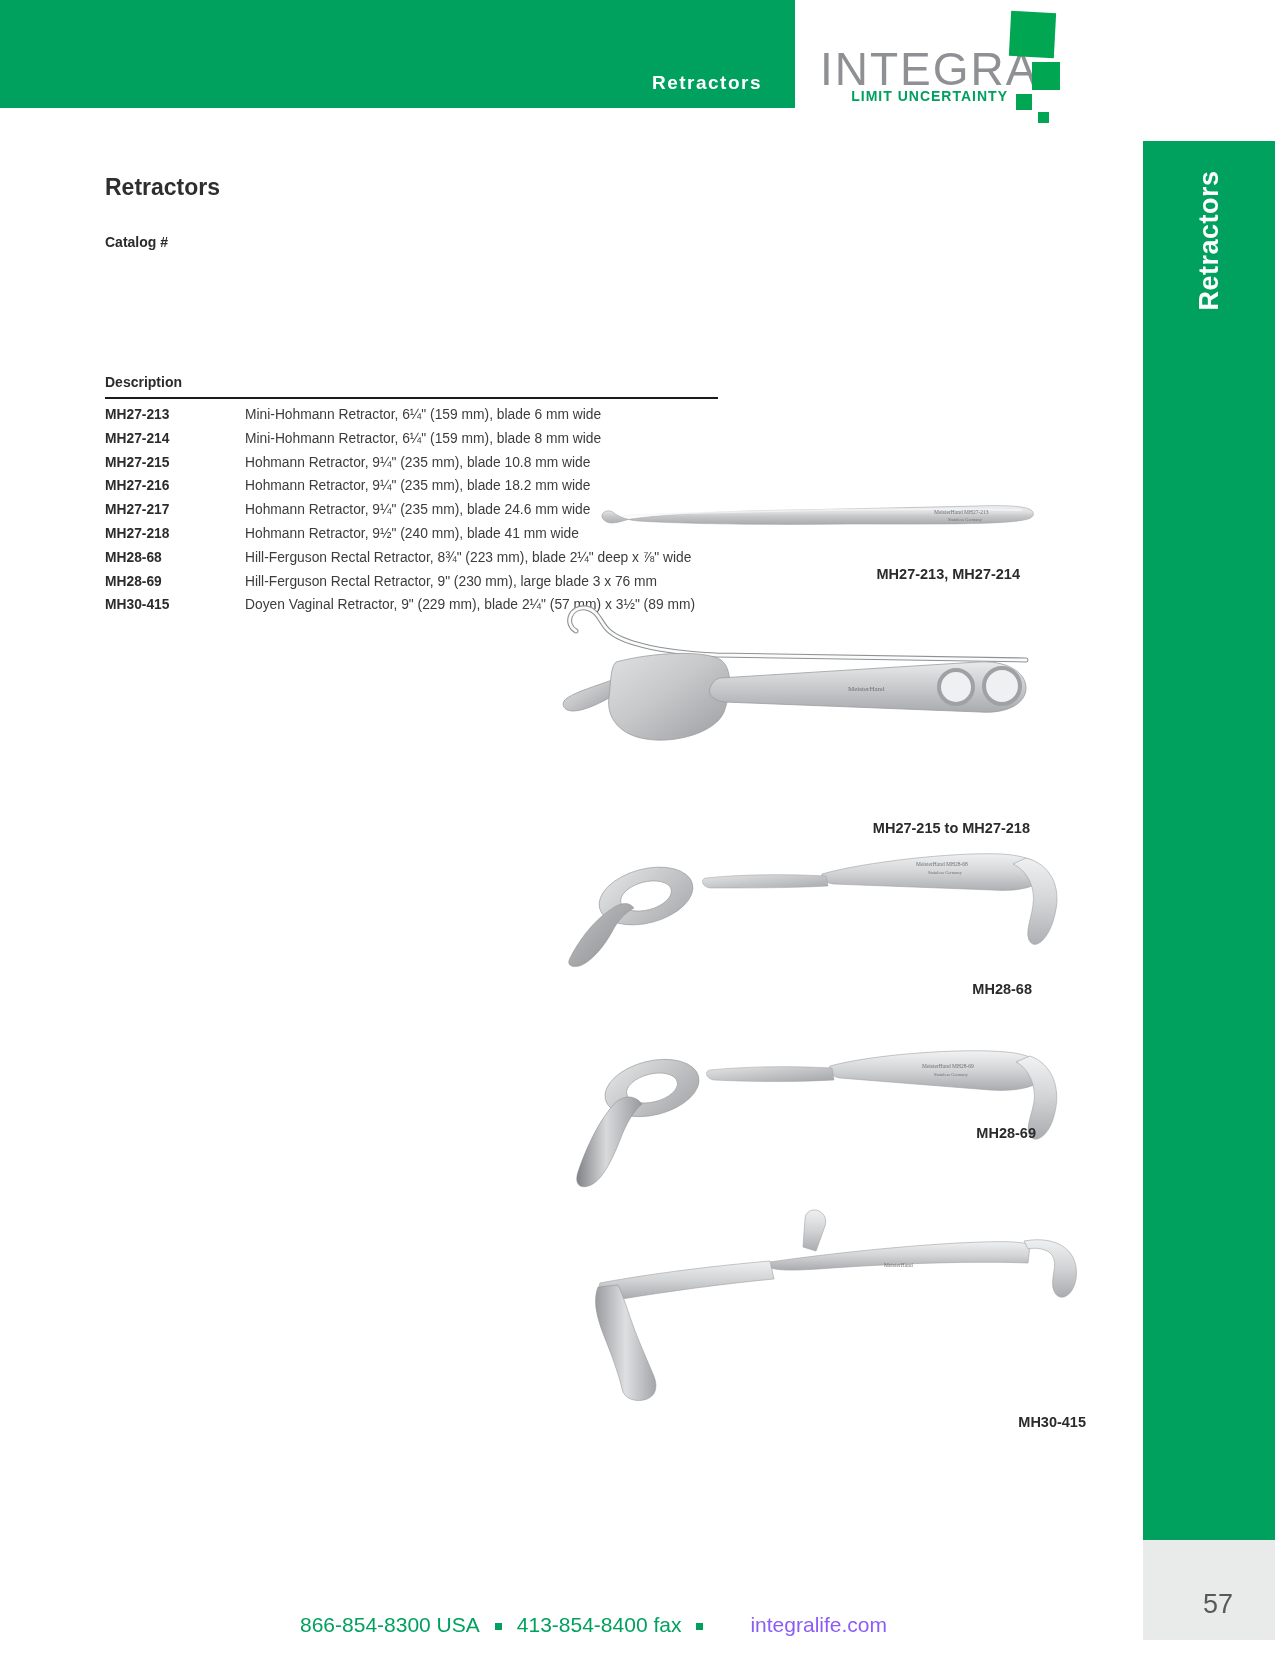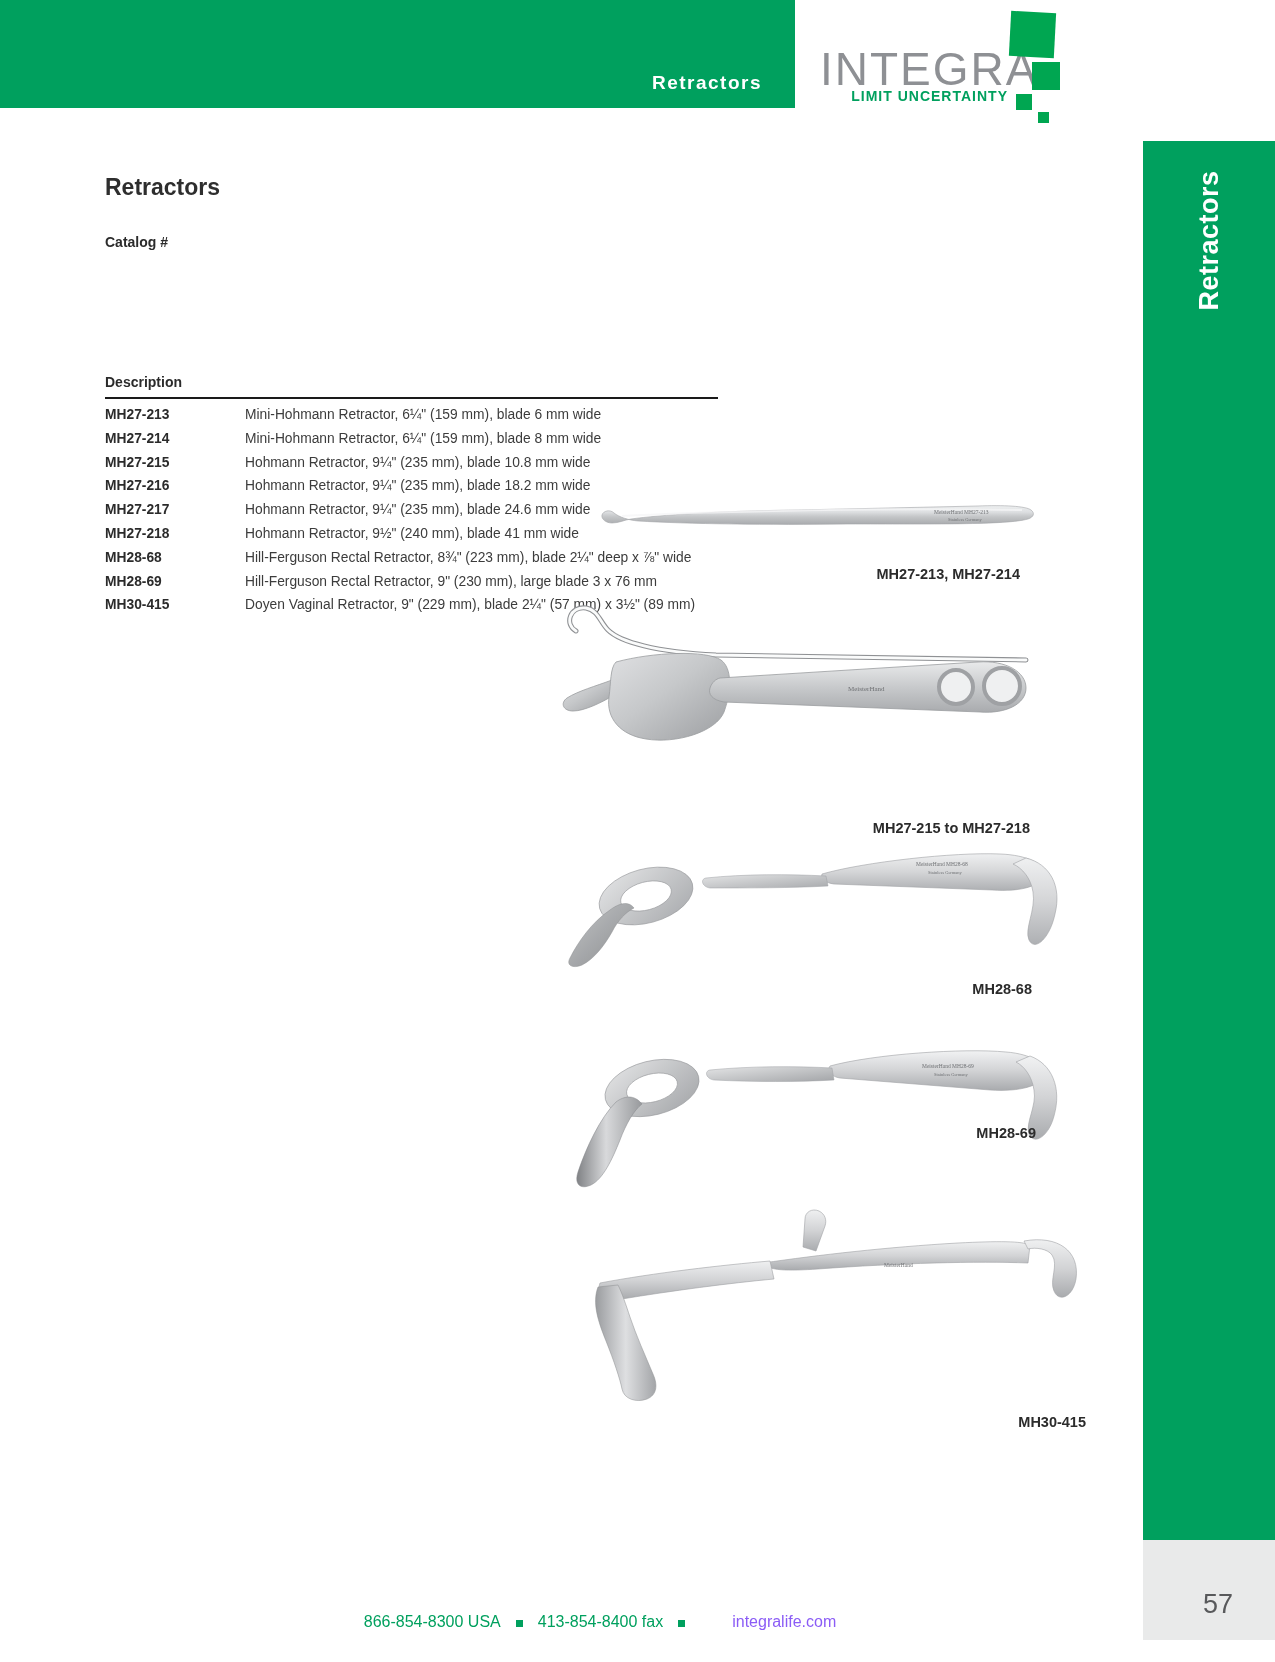--- a/index.html
+++ b/index.html
@@ -49,21 +49,21 @@
   .fig-caption{position:absolute;font-size:14.5px;font-weight:bold;color:#2b2b2b;white-space:nowrap;}
   .cap-a{right:255px;top:566px;}
   .cap-b{right:245px;top:781px;margin-top:39px;}
   .cap-c{right:243px;top:981px;}
   .cap-d{right:239px;top:1125px;}
   .cap-e{right:189px;top:1414px;}
   .etch{fill:#6f7174;font-family:"Liberation Serif",serif;}
 
   
   .footer{position:absolute;left:300px;top:1613px;width:600px;display:flex;
-          justify-content:center;align-items:center;gap:15px;color:#00A05E;font-size:16px;}
+          align-items:center;gap:15px;color:#00A05E;font-size:21px;}
   .footer-sq{width:7px;height:7px;background:#00A05E;margin-top:2px;}
   .footer-site{font-weight:normal;color:#8b5cf6;text-decoration:none;margin-left:32px;}
 </style>
 </head>
 <body>
 
 <div class="page">
 
   <div class="header-bar">
     <div class="header-label">Retractors</div>

